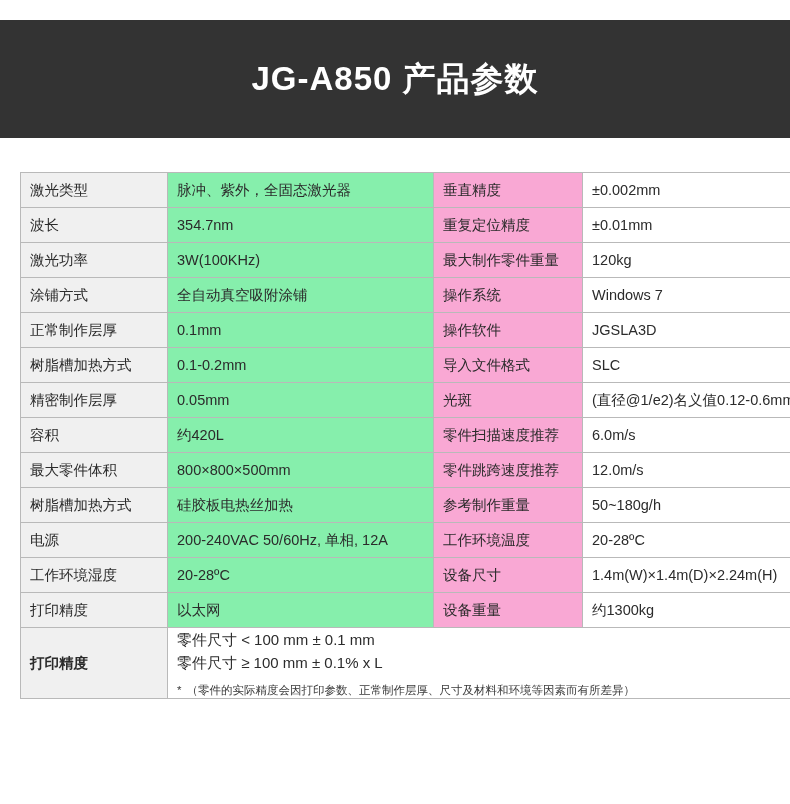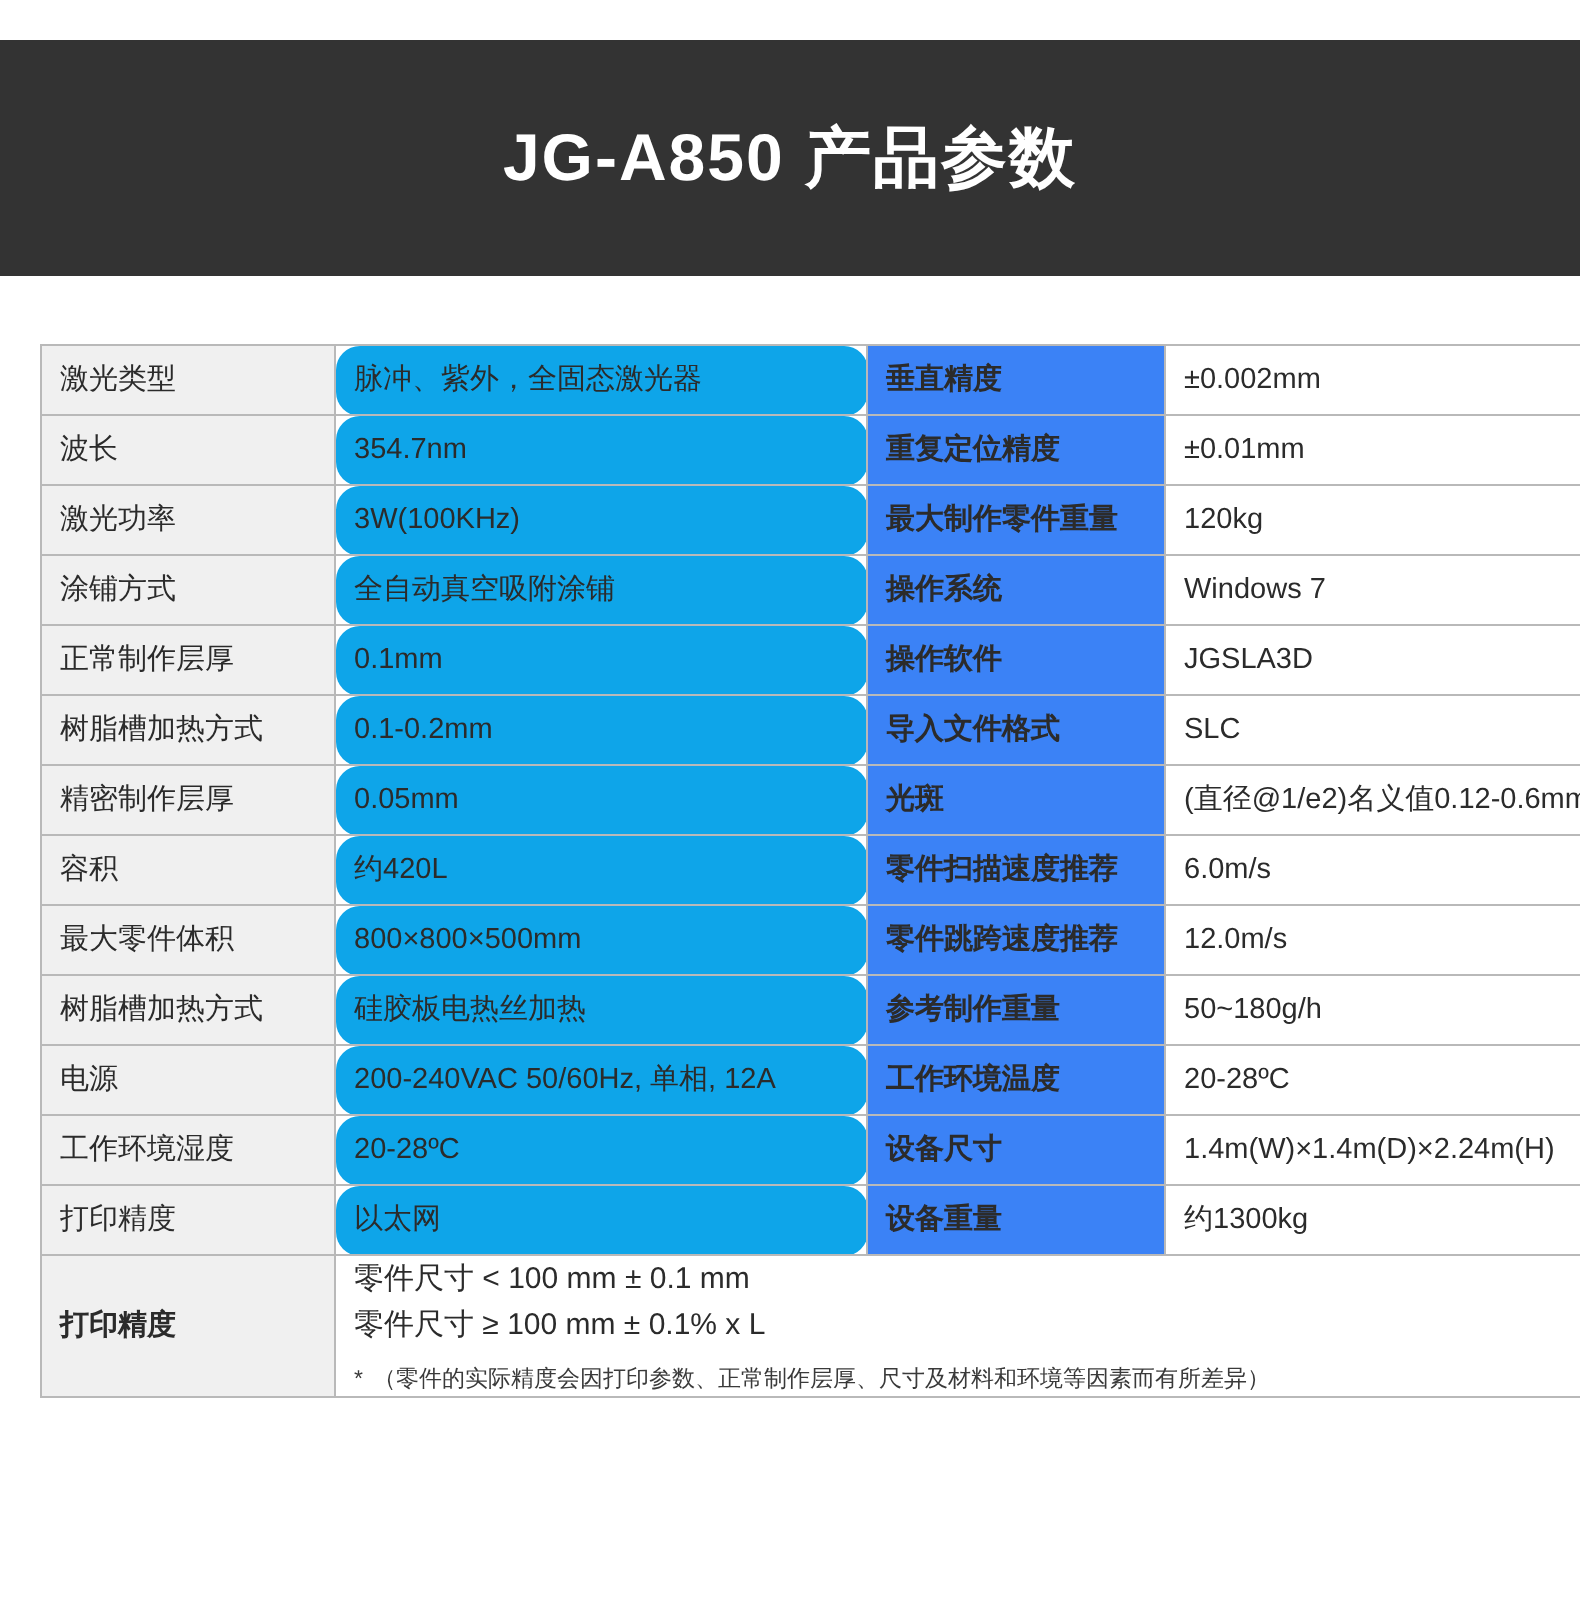--- a/index.html
+++ b/index.html
@@ -49,29 +49,27 @@
     vertical-align: middle;
     padding: 0 9px;
     line-height: 1.25;
   }
   td.label {
     background: #f0f0f0;
     width: 128px;
     color: #2b2b2b;
   }
   td.value {
-    background: #0ea5e9;
+    background: #86efac;
     width: 247px;
     color: #2b2b2b;
-    border-radius: 12px;
   }
   td.label2 {
-    background: #3b82f6;
+    background: #f9a8d4;
     width: 130px;
-    font-weight: bold;
   }
   td.value2 {
     background: #ffffff;
     width: 245px;
   }
   .footer-label {
     background: #f0f0f0;
     vertical-align: middle;
     font-weight: bold;
   }

